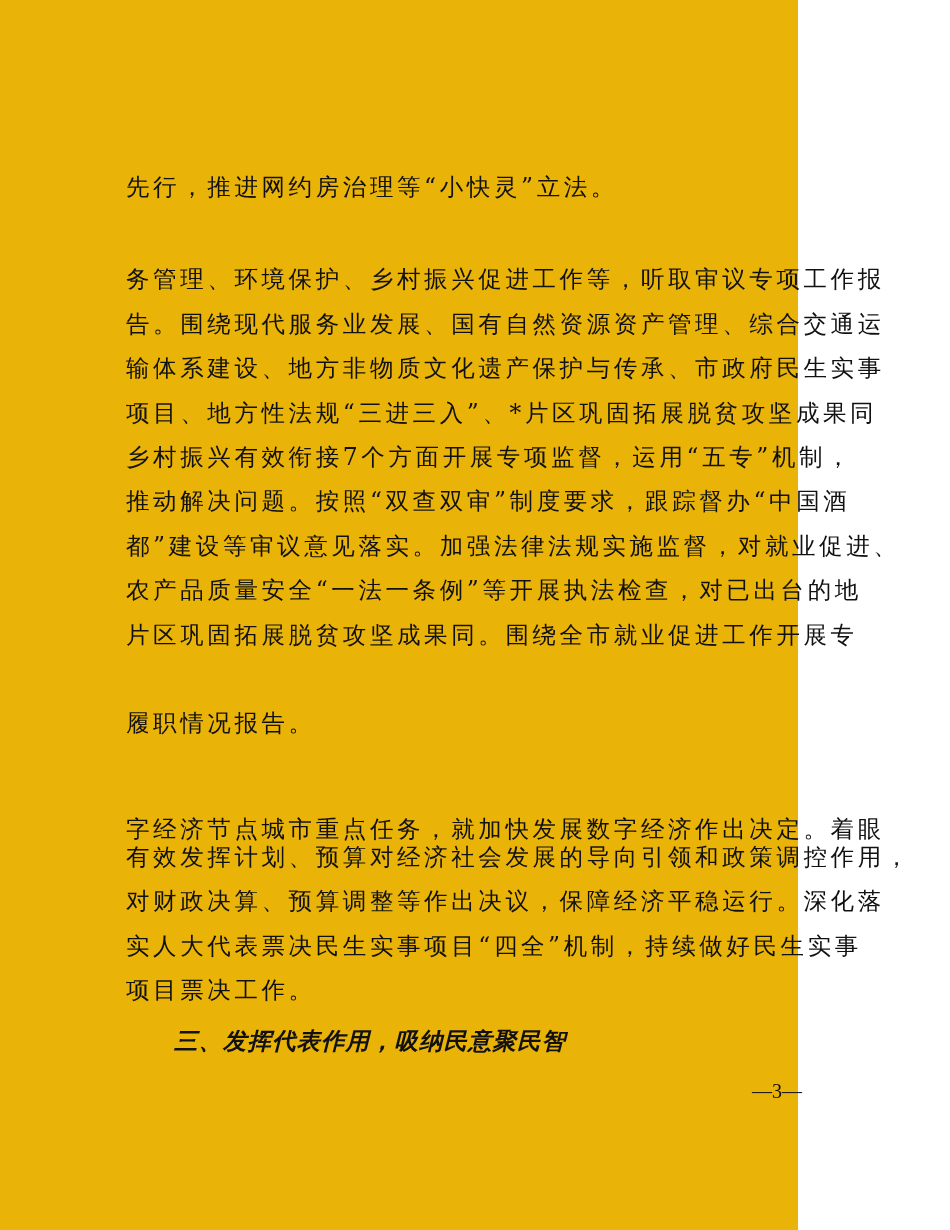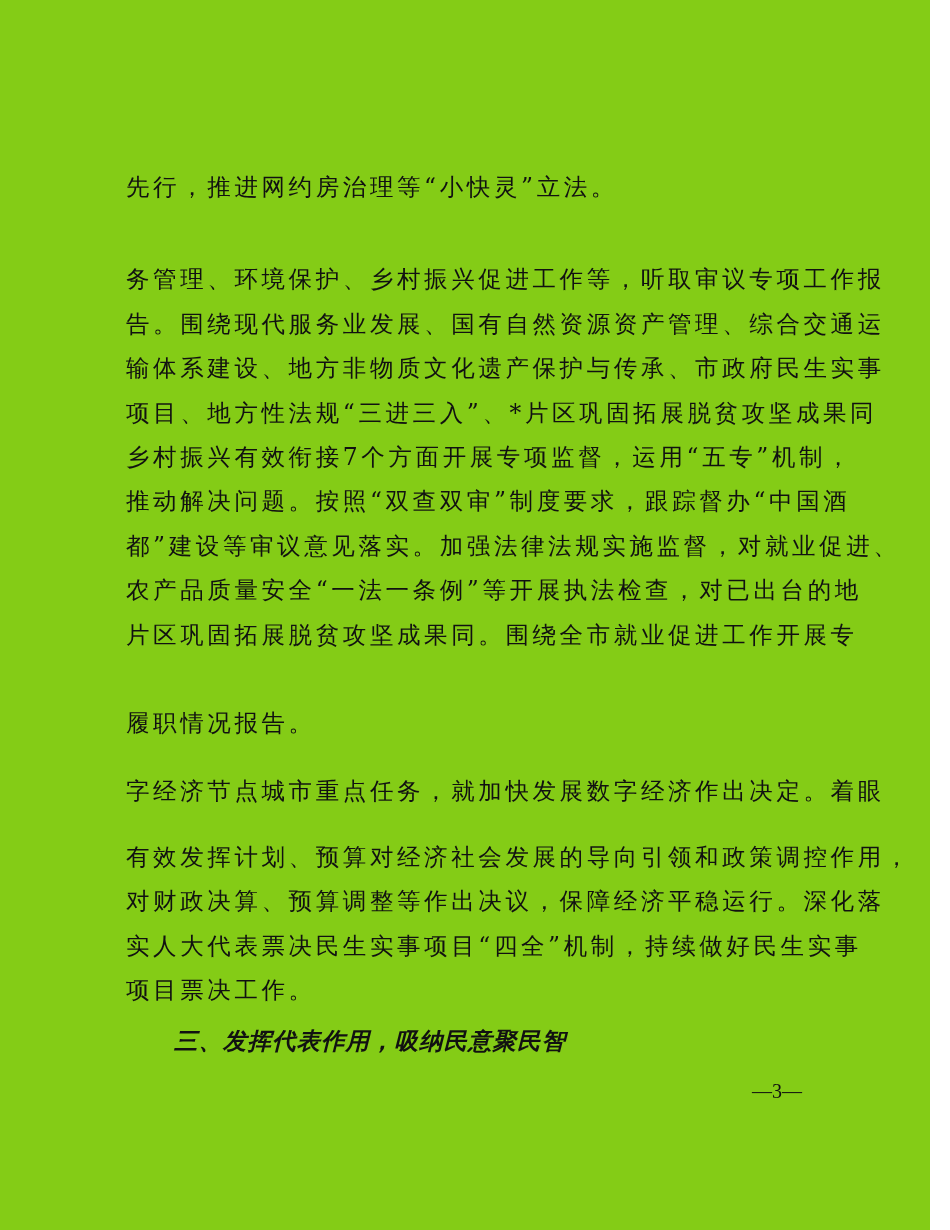--- a/index.html
+++ b/index.html
@@ -1,17 +1,17 @@
 <!DOCTYPE html>
 <html><head>
 <meta charset="utf-8">
 <style>
   html, body { margin: 0; padding: 0; background: #ffffff; }
   body { width: 950px; height: 1230px; position: relative; overflow: hidden; }
-  .page { position: absolute; left: 0; top: 0; width: 930px; height: 1230px; background: #84cc16; }
+  .page { position: absolute; left: 0; top: 0; width: 798px; height: 1230px; background: #eab308; }
   .line {
     position: absolute;
     left: 126px;
     width: 720px;
     font-family: "DejaVu Serif", "Liberation Serif", serif;
     font-size: 23.5px;
     letter-spacing: 3.6px;
     color: #111;
     white-space: nowrap;
     line-height: 30px;
@@ -47,21 +47,21 @@
   <div class="line" style="top:264px">务管理、环境保护、乡村振兴促进工作等，听取审议专项工作报</div>
   <div class="line" style="top:309px">告。围绕现代服务业发展、国有自然资源资产管理、综合交通运</div>
   <div class="line" style="top:353px">输体系建设、地方非物质文化遗产保护与传承、市政府民生实事</div>
   <div class="line" style="top:398px">项目、地方性法规“三进三入”、*片区巩固拓展脱贫攻坚成果同</div>
   <div class="line" style="top:442px">乡村振兴有效衔接7个方面开展专项监督，运用“五专”机制，</div>
   <div class="line" style="top:486px">推动解决问题。按照“双查双审”制度要求，跟踪督办“中国酒</div>
   <div class="line" style="top:531px">都”建设等审议意见落实。加强法律法规实施监督，对就业促进、</div>
   <div class="line" style="top:575px">农产品质量安全“一法一条例”等开展执法检查，对已出台的地</div>
   <div class="line" style="top:620px">片区巩固拓展脱贫攻坚成果同。围绕全市就业促进工作开展专</div>
   <div class="line" style="top:708px">履职情况报告。</div>
-  <div class="line" style="top:776px">字经济节点城市重点任务，就加快发展数字经济作出决定。着眼</div>
+  <div class="line" style="top:814px">字经济节点城市重点任务，就加快发展数字经济作出决定。着眼</div>
   <div class="line" style="top:842px">有效发挥计划、预算对经济社会发展的导向引领和政策调控作用，</div>
   <div class="line" style="top:886px">对财政决算、预算调整等作出决议，保障经济平稳运行。深化落</div>
   <div class="line" style="top:931px">实人大代表票决民生实事项目“四全”机制，持续做好民生实事</div>
   <div class="line" style="top:975px">项目票决工作。</div>
 
   <div class="heading" style="top:1026px">三、发挥代表作用，吸纳民意聚民智</div>
 
   <div class="page-number">—3—</div>
 </div>
 

